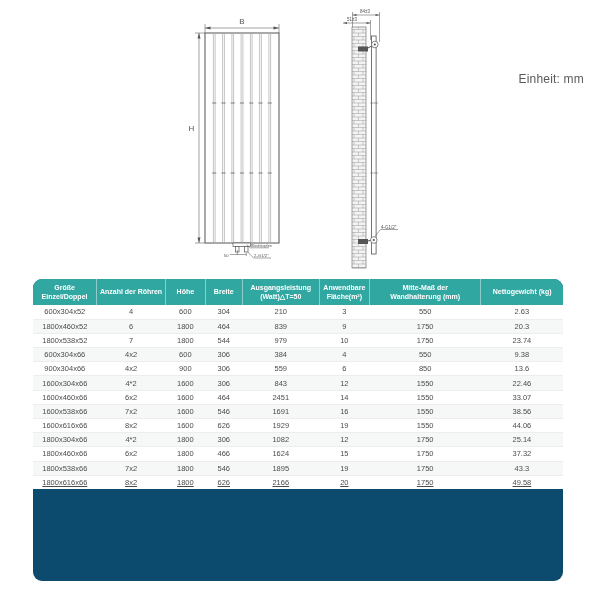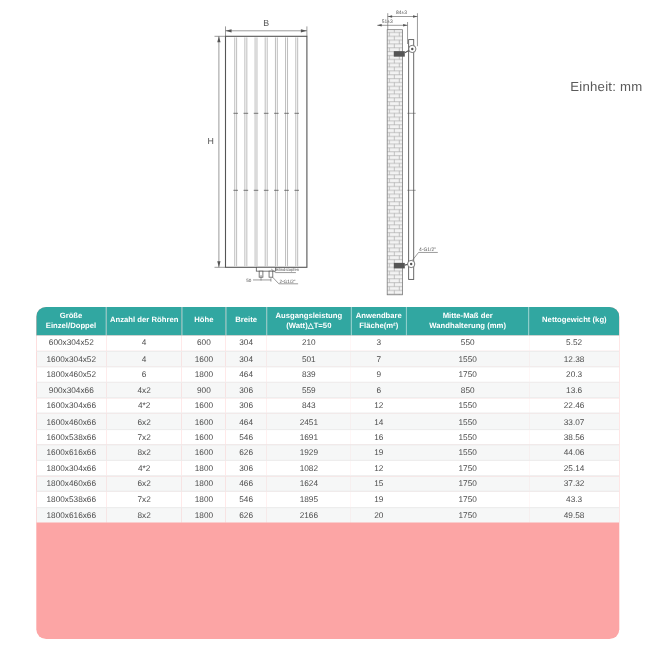--- a/index.html
+++ b/index.html
@@ -14,38 +14,38 @@
 
   .drawing-area { position:absolute; left:0; top:0; width:600px; height:276px; }
   .drawing-area svg { position:absolute; left:0; top:0; }
   .unit-note {
     position:absolute; top:36px; right:16px;
     font-size:12px; color:#5a5a5a; letter-spacing:.2px;margin-top:36px;
   }
 
   .table-wrap {
     position:absolute; left:33px; top:279px; width:530px; height:302px;
-    background:#fca5a5; border-radius:9px; overflow:hidden;
+    background:#0c4a6e; border-radius:9px; overflow:hidden;
   }
   table { width:100%; border-collapse:collapse; table-layout:fixed; }
   thead th {
     background:#31a7a1; color:#ffffff;
     font-size:7px; font-weight:bold; line-height:1.35;
     white-space:pre-line; height:26px; vertical-align:middle;
     text-align:center; padding:1px 2px;
     border-right:1px solid rgba(255,255,255,.45);
   }
   thead th:last-child { border-right:none; }
   tbody td {
     font-size:7.5px; color:#4c4c4c; text-align:center;
     height:14.2px; padding:0 2px;
     background:#ffffff; border-bottom:1px solid #ededed;
   }
   tbody tr:nth-child(even) td { background:#f6f7f7; }
-  tbody tr:last-child td { border-bottom:none; }
+  tbody tr:last-child td { border-bottom:none;text-decoration:underline; }
 
   .thin { stroke:#666; stroke-width:.6; fill:none; }
   svg text { fill:#555; }
 </style>
 </head>
 <body>
 
 <div class="page">
 
   <div class="drawing-area">
@@ -196,41 +196,51 @@
       </thead>
       <tbody id="body-rows">
           <tr>
             <td>600x304x52</td>
             <td>4</td>
             <td>600</td>
             <td>304</td>
             <td>210</td>
             <td>3</td>
             <td>550</td>
-            <td>5.52</td>
-          </tr>
-          <tr>
-            <td>1600x304x52</td>
-            <td>4</td>
-            <td>1600</td>
-            <td>304</td>
-            <td>501</td>
-            <td>7</td>
-            <td>1550</td>
-            <td>12.38</td>
+            <td>2.63</td>
           </tr>
           <tr>
             <td>1800x460x52</td>
             <td>6</td>
             <td>1800</td>
             <td>464</td>
             <td>839</td>
             <td>9</td>
             <td>1750</td>
             <td>20.3</td>
+          </tr>
+          <tr>
+            <td>1800x538x52</td>
+            <td>7</td>
+            <td>1800</td>
+            <td>544</td>
+            <td>979</td>
+            <td>10</td>
+            <td>1750</td>
+            <td>23.74</td>
+          </tr>
+          <tr>
+            <td>600x304x66</td>
+            <td>4x2</td>
+            <td>600</td>
+            <td>306</td>
+            <td>384</td>
+            <td>4</td>
+            <td>550</td>
+            <td>9.38</td>
           </tr>
           <tr>
             <td>900x304x66</td>
             <td>4x2</td>
             <td>900</td>
             <td>306</td>
             <td>559</td>
             <td>6</td>
             <td>850</td>
             <td>13.6</td>

